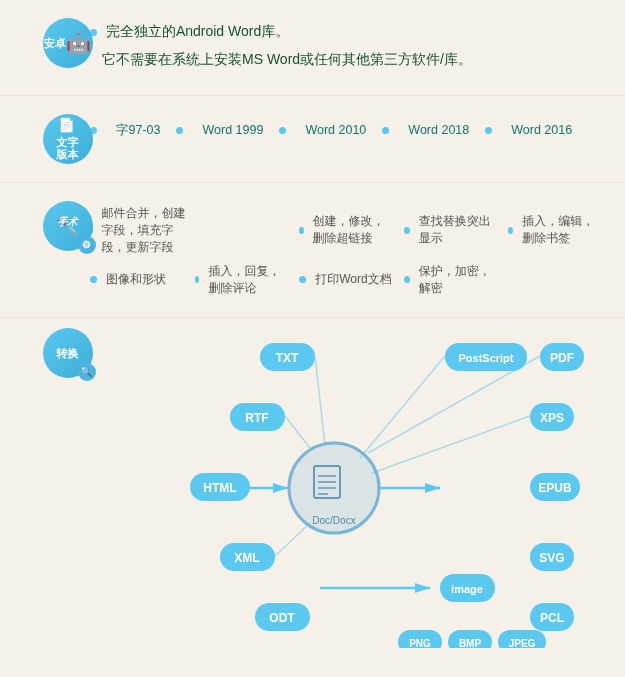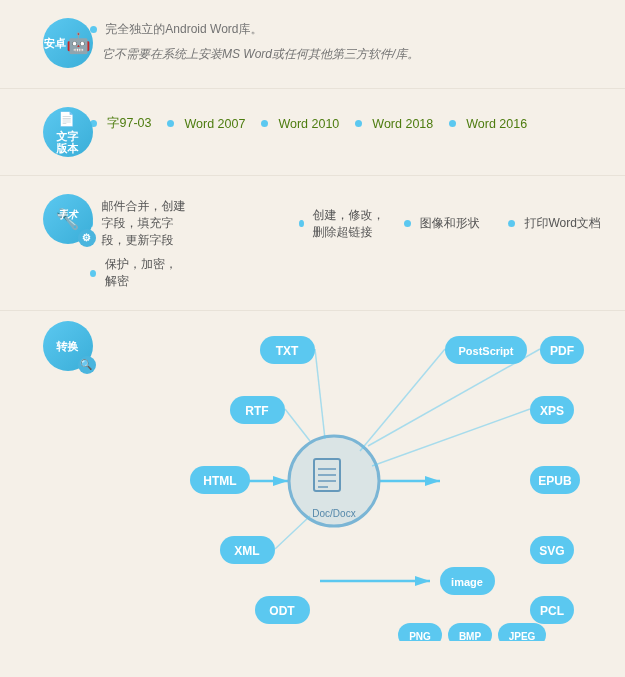--- a/index.html
+++ b/index.html
@@ -47,22 +47,22 @@
     }
 
     .section-content {
       flex: 1;
       padding-top: 2px;
     }
 
     .section-content p {
       margin-bottom: 6px;
       line-height: 1.6;
-      color: #737373;
-      font-size: 12px;
+      color: #14532d;
+      font-size: 14px;
     }
 
     .dot {
       display: inline-block;
       width: 7px;
       height: 7px;
       border-radius: 50%;
       background: #5bc8f0;
       margin-right: 5px;
       vertical-align: middle;
@@ -72,23 +72,23 @@
     .versions-row {
       display: flex;
       align-items: center;
       gap: 16px;
       flex-wrap: wrap;
       margin-top: 6px;
     }
     .version-item {
       display: flex;
       align-items: center;
-      gap: 5px;
+      gap: 14px;
       font-size: 12.5px;
-      color: #4d7c0f;
+      color: #0f766e;
     }
     .feature-item {
       display: flex;
       align-items: center;
       gap: 4px;
       font-size: 12px;
       color: #555;
       padding: 2px 0;
     }
 
@@ -152,41 +152,41 @@
       <span class="section-label">安卓</span>
       <span style="font-size:20px;">🤖</span>
     </div>
   </div>
   <div class="section-content">
     <p>
       <span class="dot"></span>
       <span>完全独立的Android Word库。</span>
     </p>
     <p>
-      <span style="margin-left:12px;font-style:italic;">它不需要在系统上安装MS Word或任何其他第三方软件/库。</span>
+      <span style="margin-left:12px;">它不需要在系统上安装MS Word或任何其他第三方软件/库。</span>
     </p>
   </div>
 </div>
 
 <div class="section">
   <div class="section-icon">
     <div class="icon-circle" style="flex-direction:column; gap:2px;">
       <span style="font-size:14px;">📄</span>
       <span class="section-label" style="font-size:11px;">文字<br>版本</span>
     </div>
   </div>
   <div class="section-content">
     <div class="versions-row">
       <div class="version-item">
         <span class="dot"></span>
         <span>字97-03</span>
       </div>
       <div class="version-item">
         <span class="dot"></span>
-        <span>Word 2007</span>
+        <span>Word 1999</span>
       </div>
       <div class="version-item">
         <span class="dot"></span>
         <span>Word 2010</span>
       </div>
       <div class="version-item">
         <span class="dot"></span>
         <span>Word 2018</span>
       </div>
       <div class="version-item">
@@ -211,26 +211,38 @@
       <div class="feature-item">
         <span class="dot"></span>
         <span>邮件合并，创建字段，填充字段，更新字段</span>
       </div>
       <div style="grid-column: span 1;"></div>
 
       <div class="feature-item">
         <span class="dot"></span>
         <span>创建，修改，删除超链接</span>
       </div>
-
+      <div class="feature-item">
+        <span class="dot"></span>
+        <span>查找替换突出显示</span>
+      </div>
+
+      <div class="feature-item">
+        <span class="dot"></span>
+        <span>插入，编辑，删除书签</span>
+      </div>
       <div class="feature-item">
         <span class="dot"></span>
         <span>图像和形状</span>
       </div>
 
+      <div class="feature-item">
+        <span class="dot"></span>
+        <span>插入，回复，删除评论</span>
+      </div>
       <div class="feature-item">
         <span class="dot"></span>
         <span>打印Word文档</span>
       </div>
       <div class="feature-item">
         <span class="dot"></span>
         <span>保护，加密，解密</span>
       </div>
 
     </div>

